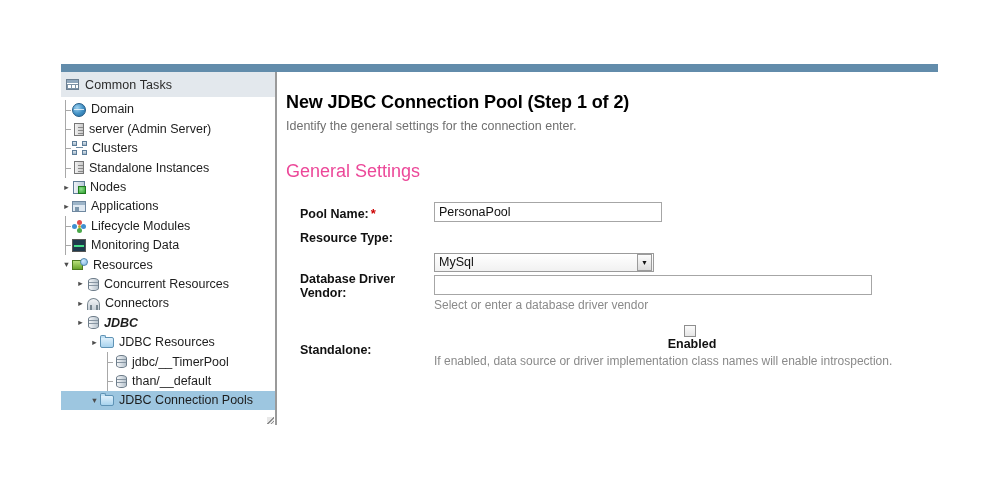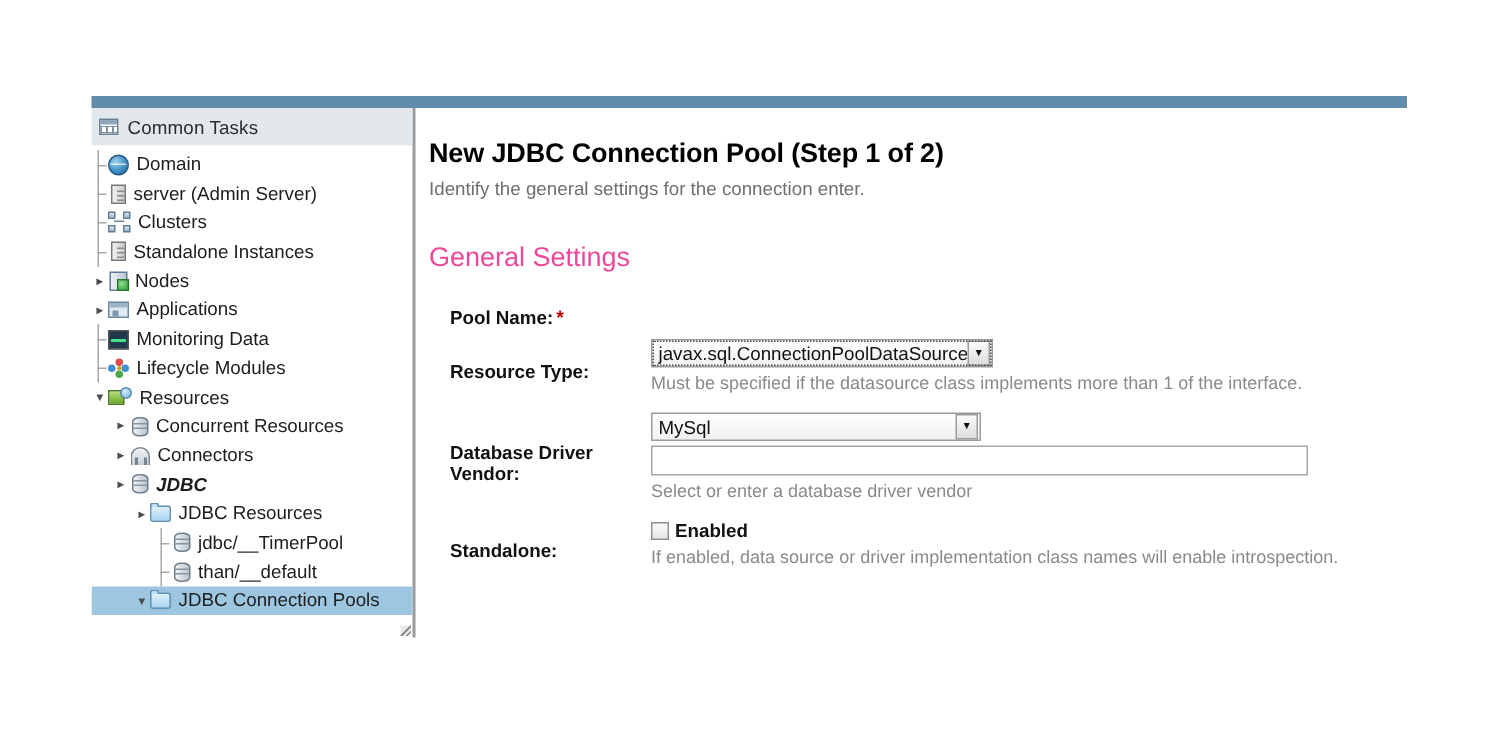--- a/index.html
+++ b/index.html
@@ -430,20 +430,21 @@
   .sel-restype {
     width: 228px;
     outline: 1px dotted #4d4d4d;
     outline-offset: -2px;
   }
   .sel-vendor { width: 220px; }
 
   .cb-row {
     display: flex;
     align-items: center;
+    flex-direction: column;
   }
   .cb {
     width: 12px; height: 12px;
     border: 1px solid #8e8e8e;
     background: linear-gradient(#fbfbfb, #e6e6e6);
     box-sizing: border-box;
     flex: none;
   }
   .cb-label {
     font-size: 12.5px;
@@ -497,34 +498,34 @@
           <span class="ico ico-nodes"></span>
           <span class="label">Nodes</span>
         </div>
         <div class="node">
           <span class="twisty">►</span>
           <span class="ico ico-apps"></span>
           <span class="label">Applications</span>
         </div>
         <div class="node">
           <span class="guide tee"></span>
-          <span class="ico ico-monitor"></span>
-          <span class="label">Monitoring Data</span>
-        </div>
-        <div class="node">
-          <span class="guide tee"></span>
           <span class="ico ico-lifecycle">
             <i class="t"></i>
             <i class="l"></i>
             <i class="r"></i>
             <i class="b"></i>
           </span>
           <span class="label">Lifecycle Modules</span>
         </div>
         <div class="node">
+          <span class="guide tee"></span>
+          <span class="ico ico-monitor"></span>
+          <span class="label">Monitoring Data</span>
+        </div>
+        <div class="node">
           <span class="twisty">▼</span>
           <span class="ico ico-resources"></span>
           <span class="label">Resources</span>
         </div>
         <div class="node">
           <span class="indent" style="width: 14px;"></span>
           <span class="twisty">►</span>
           <span class="ico ico-db"></span>
           <span class="label">Concurrent Resources</span>
         </div>
@@ -573,31 +574,27 @@
 
     <h1 class="page-title">New JDBC Connection Pool (Step 1 of 2)</h1>
     <p class="page-sub">Identify the general settings for the connection enter.</p>
 
     <h2 class="section-title">General Settings</h2>
 
     <div class="form-row">
       <div class="form-label">
         <span>Pool Name:</span><span class="req">*</span>
       </div>
+      <div class="form-field">
+        <input type="text" class="inp-pool" id="inp-pool" placeholder="" value="PersonaPool" style="">
+      </div>
     </div>
 
     <div class="form-row">
       <div class="form-label">Resource Type:</div>
-      <div class="form-field">
-        <div class="sel sel-restype">
-          <span class="txt">javax.sql.ConnectionPoolDataSource</span>
-          <span class="arrow">▼</span>
-        </div>
-        <div class="hint">Must be specified if the datasource class implements more than 1 of the interface.</div>
-      </div>
     </div>
 
     <div class="form-row">
       <div class="form-label">Database Driver Vendor:</div>
       <div class="form-field">
         <div class="sel sel-vendor">
           <span class="txt">MySql</span>
           <span class="arrow">▼</span>
         </div>
         <input type="text" class="inp-vendor-text" id="inp-vendor" placeholder="" style="">

